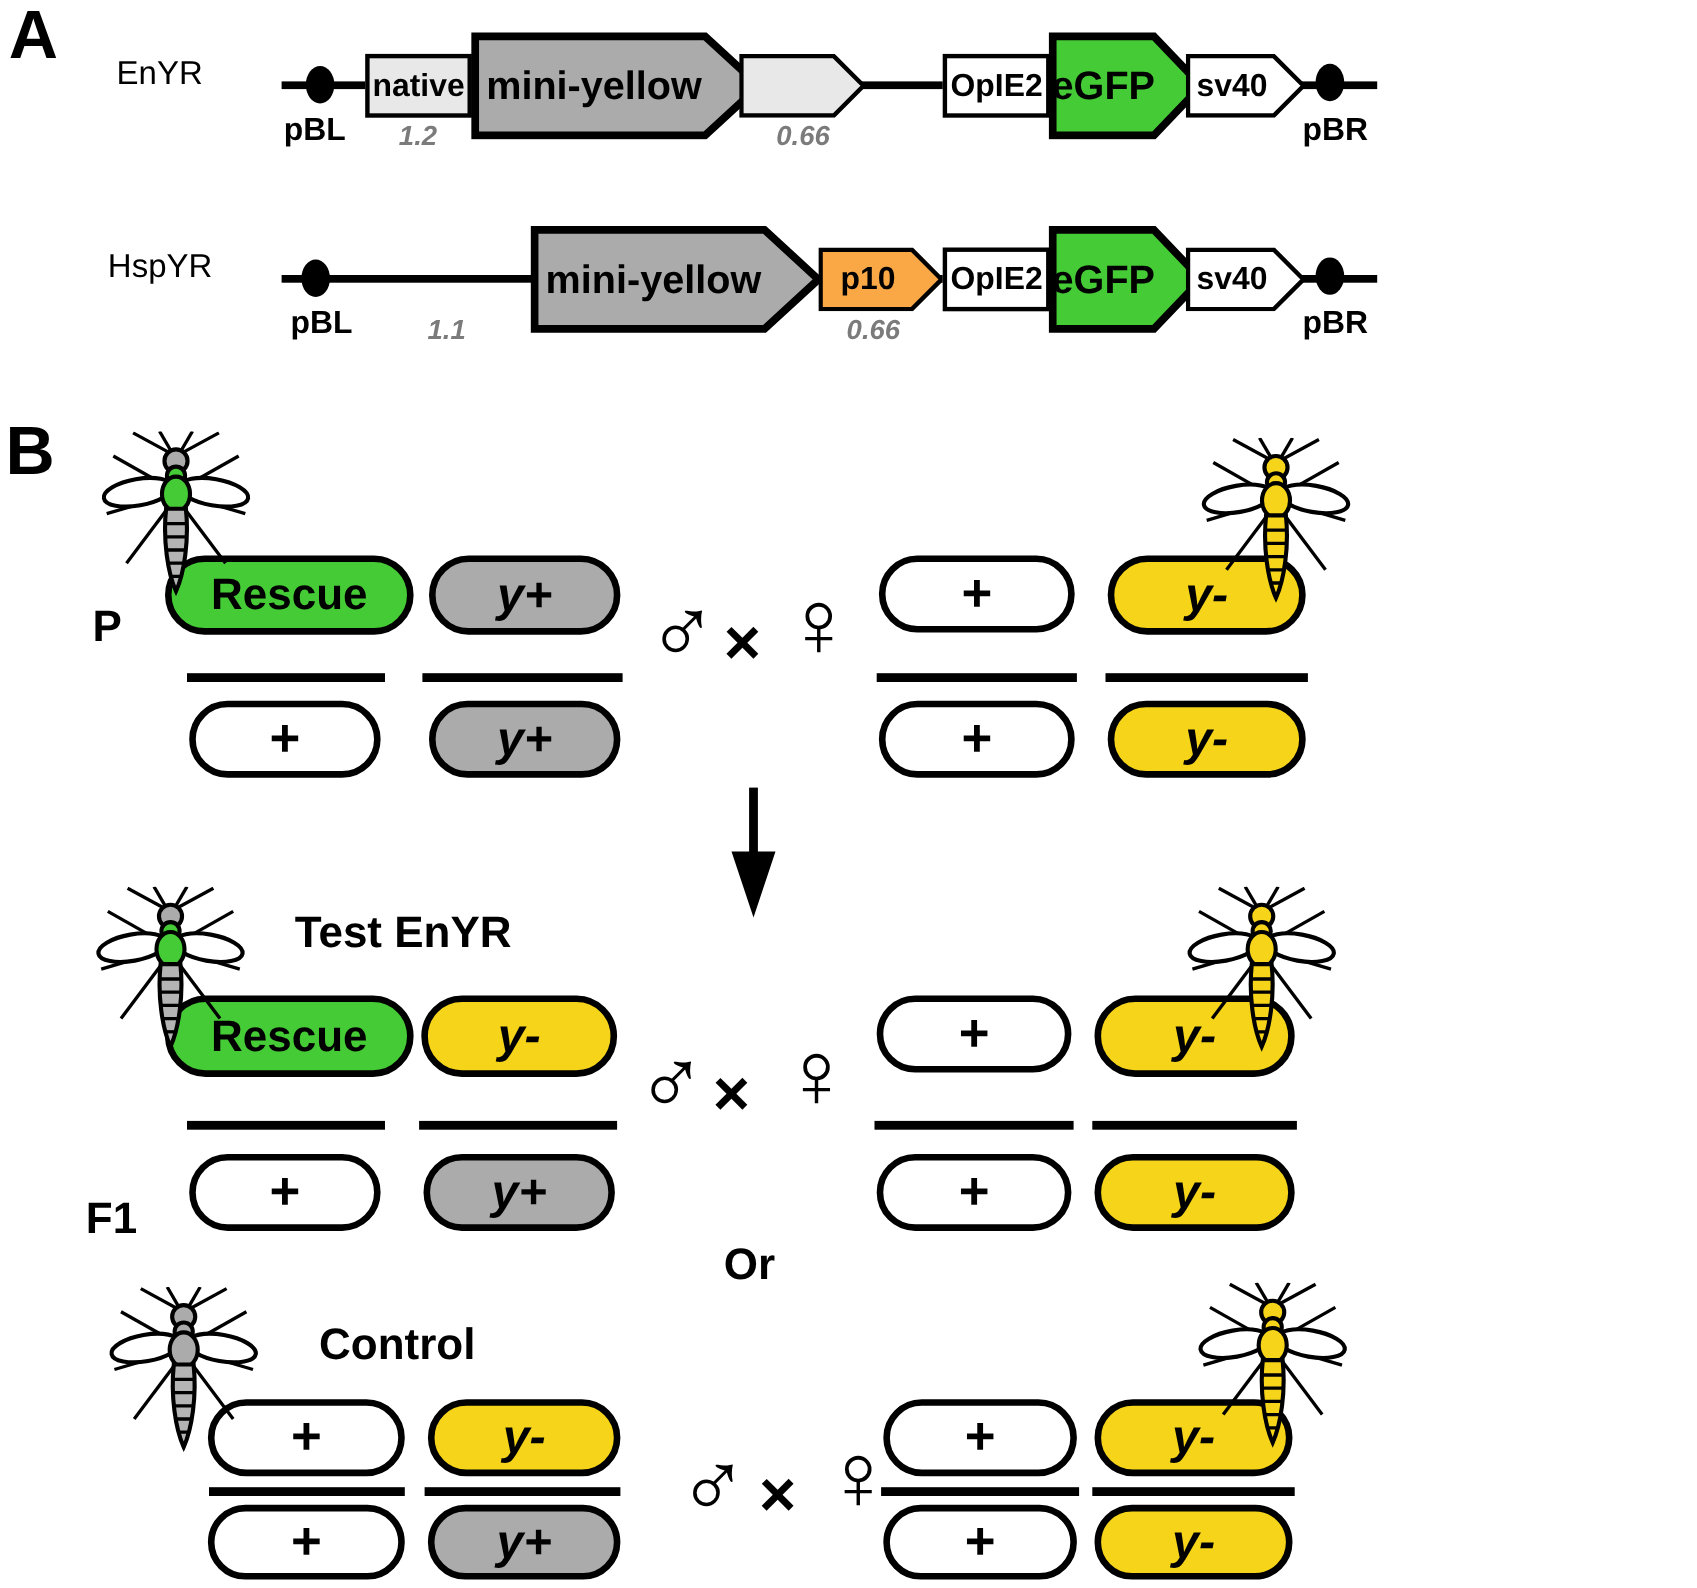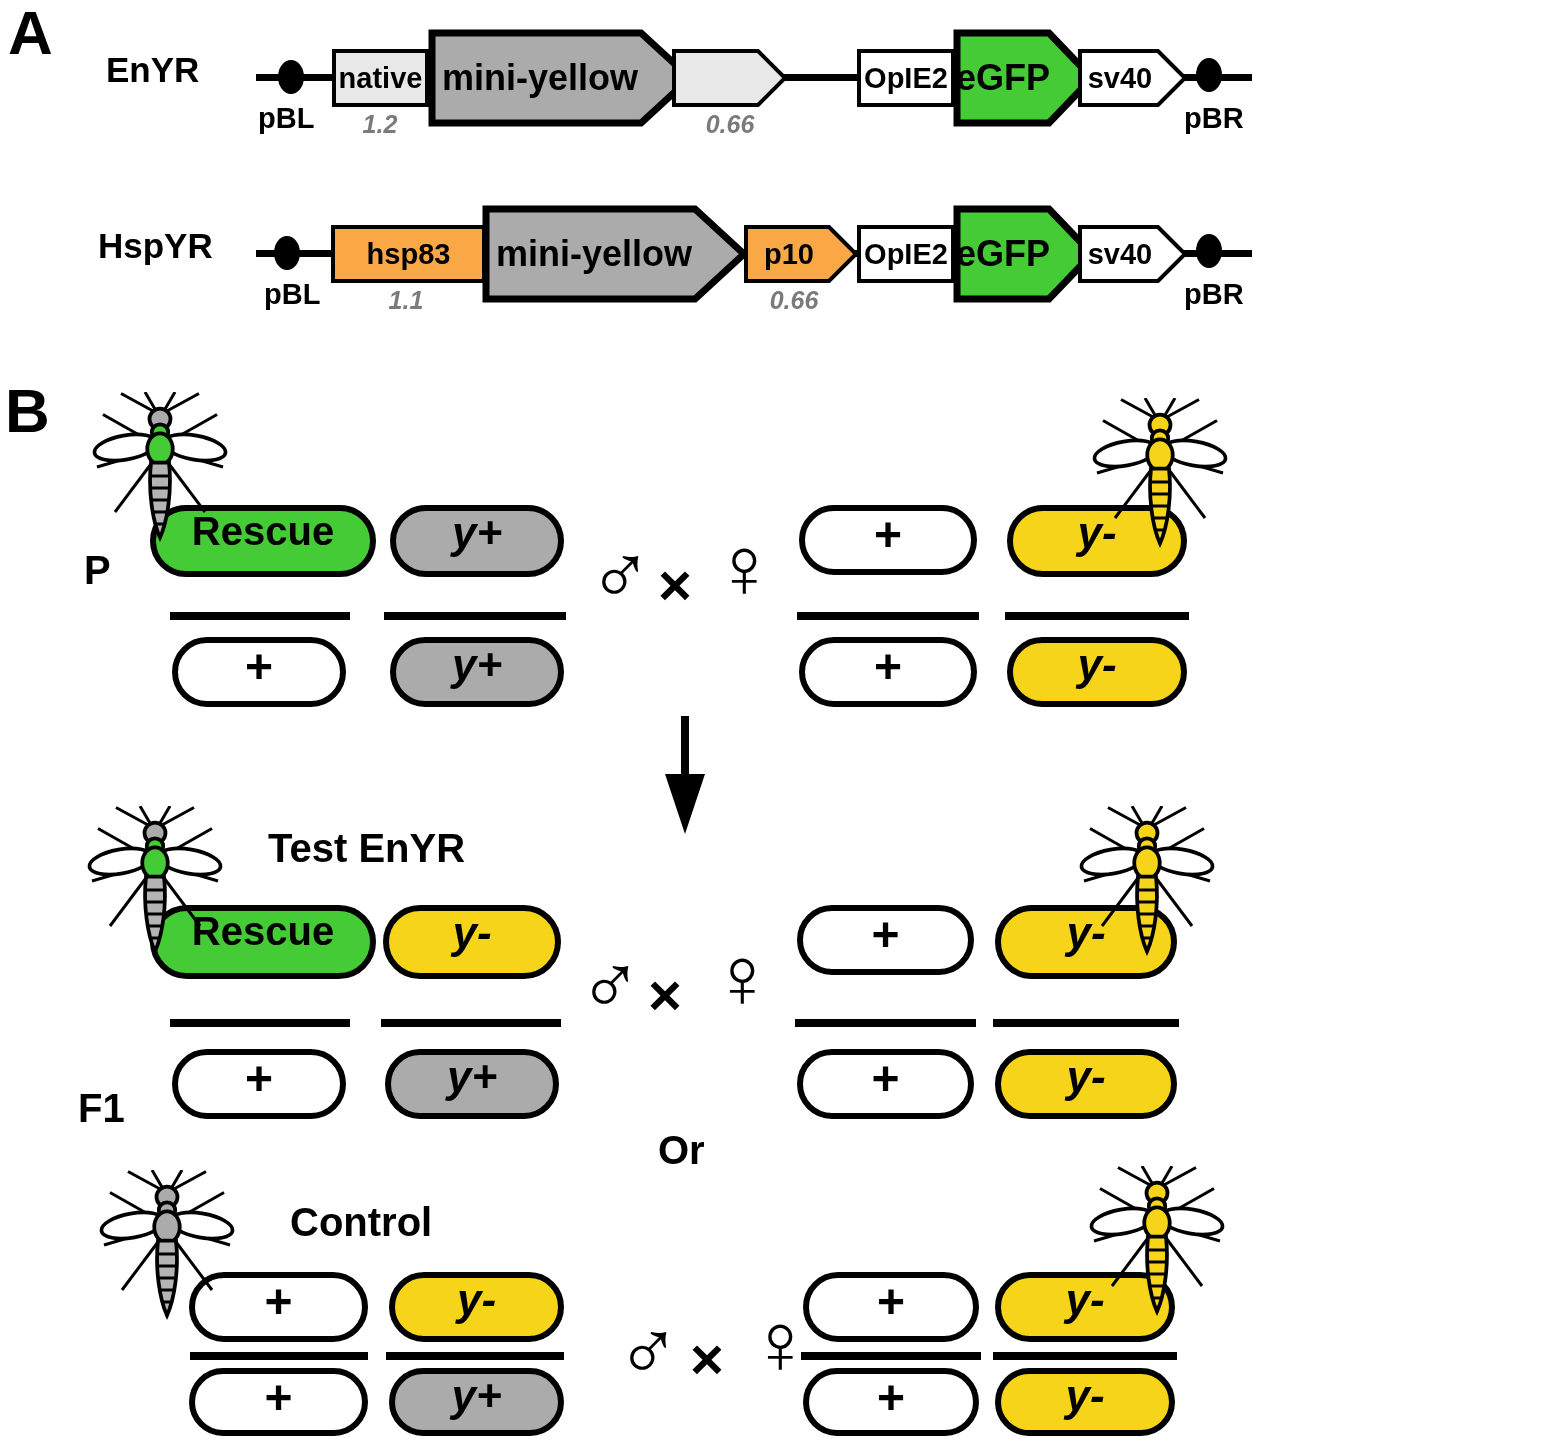--- a/index.html
+++ b/index.html
@@ -1,33 +1,33 @@
 <!DOCTYPE html>
 <html style="--c-green: #44CB35; --c-yellow: #F5D41A; --c-orange: #F9A845; --c-gray: #ABABAB; --c-lightgray: #E8E8E8;"><head>
 <meta charset="utf-8">
 <style>
   html,body{margin:0;padding:0;background:#fff;}
   #canvas{position:relative;width:1543px;height:1444px;background:#fff;overflow:hidden;
           font-family:"Liberation Sans","DejaVu Sans",sans-serif;color:#000;}
   .abs{position:absolute;}
   .plabel{font-size:62px;font-weight:bold;line-height:1;}
-  .cname{font-size:35px;font-weight:bold;line-height:1;}
+  .cname{font-size:30px;font-weight:normal;line-height:1;}
   .anchor{font-size:29px;font-weight:bold;line-height:1;}
   .size{font-size:25px;font-weight:bold;font-style:italic;color:#7b7b7b;line-height:1;text-align:center;}
   .bline{background:#000;}
   .dot{background:#000;border-radius:50%;}
   .abox{border:4px solid #000;box-sizing:border-box;background:#fff;display:flex;align-items:center;justify-content:center;}
   .abox .blbl{font-size:29px;font-weight:bold;line-height:1;}
   .it{}
   .ov{display:flex;align-items:center;justify-content:center;pointer-events:none;}
   .gene{font-size:36px;font-weight:bold;line-height:1;white-space:nowrap;}
   .slbl{font-size:29px;font-weight:bold;line-height:1;}
   .fill-lightgray{background:var(--c-lightgray);}
   .fill-orange{background:var(--c-orange);}
-  .pill{border:6px solid #000;border-radius:38px;box-sizing:border-box;display:flex;align-items:flex-start;justify-content:center;background:#fff;}
+  .pill{border:6px solid #000;border-radius:38px;box-sizing:border-box;display:flex;align-items:center;justify-content:center;background:#fff;}
   .p-green{background:var(--c-green);}
   .p-gray{background:var(--c-gray);}
   .p-yellow{background:var(--c-yellow);}
   .p-white{background:#fff;}
   .pl{font-weight:bold;line-height:1;}
   .pl-plus{font-size:48px;}
   .pl-y{font-size:44px;font-style:italic;}
   .pl-rescue{font-size:40px;}
   .fline{background:#000;}
   .rtitle{font-size:40px;font-weight:bold;line-height:1;}
@@ -121,23 +121,20 @@
     <span class="slbl">sv40</span>
   </div>
 
   <div class="abs cname" style="left:98px;top:228px">HspYR</div>
   <div class="abs bline" style="left:256px;top:250px;width:996px;height:7px"></div>
   <div class="abs dot" style="left:274px;top:236px;width:26px;height:34px"></div>
   <div class="abs dot" style="left:1196px;top:234px;width:26px;height:34px"></div>
   <div class="abs anchor" style="left:264px;top:280px">pBL</div>
   <div class="abs anchor" style="left:1184px;top:280px">pBR</div>
 
-  <div class="abs abox fill-orange" style="left:331px;top:225px;width:155px;height:58px">
-    <span class="blbl it">hsp83</span>
-  </div>
   <div class="abs size" style="left:376px;top:288px;width:60px">1.1</div>
 
   <svg class="abs" style="left:482px;top:205px" width="266" height="98" viewBox="0 0 266 98">
     <polygon points="4,4 213,4 262,49 213,94 4,94" fill="var(--c-gray)" stroke="#000" stroke-width="7"></polygon>
   </svg>
   <div class="abs ov" style="left:482px;top:205px;width:224px;height:98px">
     <span class="gene"><span>mini-</span><span class="it">yellow</span></span>
   </div>
 
   <svg class="abs" style="left:744px;top:225px" width="115" height="58" viewBox="0 0 115 58">

